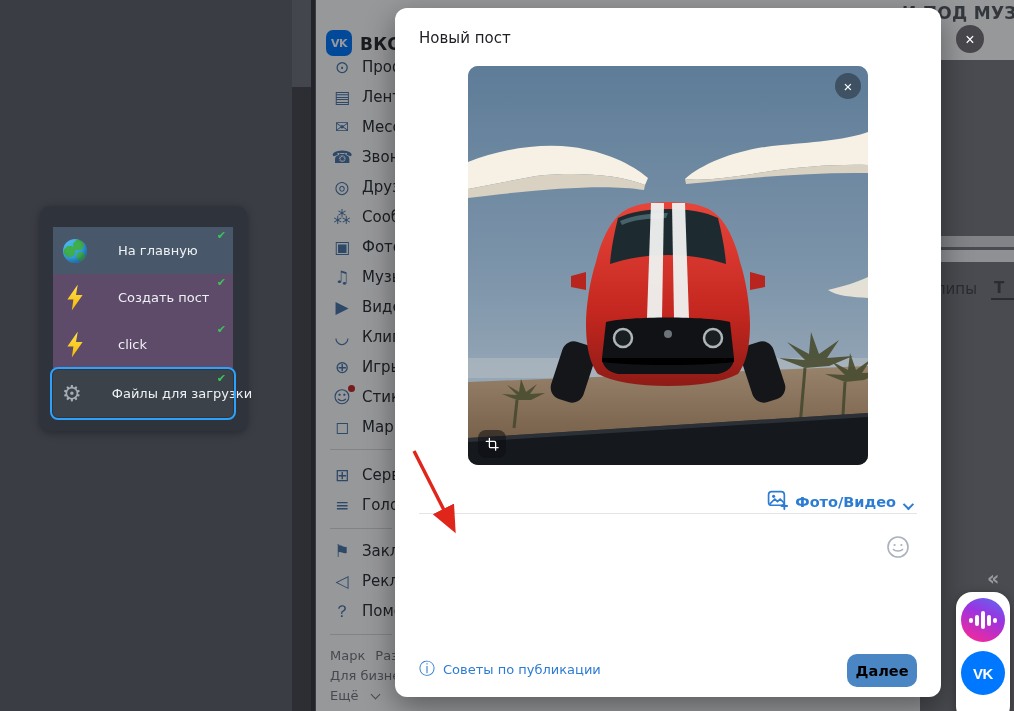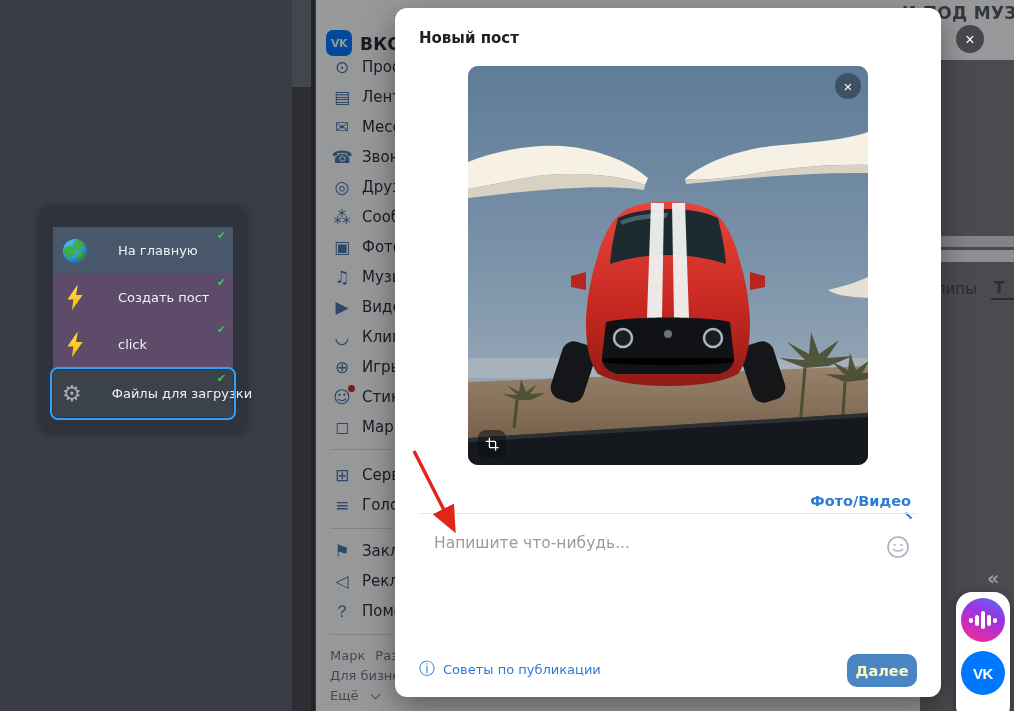--- a/index.html
+++ b/index.html
@@ -56,41 +56,41 @@
   .tab-frag-clips { position:absolute; left:620px; top:280px; font-size:15px; font-weight:500; color:#44464b; }
   .tab-frag-t { position:absolute; left:678px; top:279px; font-size:15px; font-weight:600; color:#44464b; }
   .tab-underline { position:absolute; left:675px; top:298px; width:23px; height:2px; background:#44464b; }
   .header-frag { position:absolute; left:586px; top:3px; font-size:17px; font-weight:700; color:#54575c; letter-spacing:.3px; white-space:nowrap; }
 
   .dim-overlay { left:316px; top:0; width:698px; height:711px; background:rgba(8,10,14,.42); }
 
   
   .modal { left:395px; top:8px; width:546px; height:689px; background:#fff; border-radius:12px;
     box-shadow:0 10px 30px rgba(0,0,0,.4); }
-  .modal-title { position:absolute; left:24px; top:21px; font-size:15px; font-weight:700; color:#1d1f23; }
+  .modal-title { position:absolute; left:24px; top:21px; font-size:15px; font-weight:400; color:#1d1f23; }
   .m-image { position:absolute; left:73px; top:58px; width:400px; height:399px; border-radius:10px; overflow:hidden; background:#7f96ab; }
   .m-image svg { display:block; }
   .img-close { position:absolute; top:7px; right:7px; width:26px; height:26px; border-radius:50%;
     background:rgba(34,44,54,.55); color:#fff; font-size:15px; line-height:25px; text-align:center; border:none; cursor:pointer; }
   .crop-btn { position:absolute; left:10px; bottom:7px; width:28px; height:28px; border-radius:8px;
     background:rgba(12,15,19,.55); border:none; cursor:pointer; display:flex; align-items:center; justify-content:center; }
-  .pv-row { position:absolute; top:478px; right:30px; height:24px; display:flex; align-items:flex-end; gap:7px; cursor:pointer;flex-direction:column; }
+  .pv-row { position:absolute; top:478px; right:30px; height:24px; display:flex; align-items:flex-end; gap:7px; cursor:pointer; }
   .pv-label { color:#2d7cd4; font-size:14.5px; font-weight:600; }
   .pv-caret { width:8px; height:8px; border-right:2px solid #2d7cd4; border-bottom:2px solid #2d7cd4;
     transform:rotate(45deg) translateY(-2px); }
   .m-divider { position:absolute; left:24px; right:24px; top:505px; border-top:1px solid #e3e5e8; }
   .composer { position:absolute; left:39px; top:526px; width:420px; height:70px; border:none; outline:none; resize:none;
     font-family:"DejaVu Sans","Liberation Sans",sans-serif; font-size:15.5px; color:#333; background:transparent; }
   .composer::placeholder { color:#979ca2; opacity:1; }
   .emoji-btn { position:absolute; right:31px; top:527px; width:24px; height:24px; border:none; background:transparent; cursor:pointer; padding:0; }
   .tips-row { position:absolute; left:24px; top:653px; display:flex; align-items:center; gap:8px; cursor:pointer; }
   .info-glyph { color:#2d7cd4; font-size:16px; line-height:16px; }
   .tips-label { color:#2d7cd4; font-size:13px; font-weight:500; }
   .next-btn { position:absolute; right:24px; top:646px; width:70px; height:33px; border:none; border-radius:10px;
-    background:#4a86c4; color:#fef9c3; font-size:14.5px; font-weight:600; cursor:pointer;
+    background:#4a86c4; color:#000000; font-size:14.5px; font-weight:600; cursor:pointer;
     font-family:"DejaVu Sans","Liberation Sans",sans-serif; }
 
   
   .page-close { left:956px; top:25px; width:28px; height:28px; border-radius:50%; background:#47474b; border:none;
     color:#fff; font-size:16px; line-height:27px; text-align:center; cursor:pointer; }
 
   
   .arrow-svg { left:403px; top:441px; pointer-events:none; }
 
   
@@ -329,21 +329,20 @@
         <circle cx="6.3" cy="7" r="1.5" fill="#2d7cd4"></circle>
         <path d="M3.5,13.5 L7.5,9.5 L10,12 L12.5,9.5 L15.5,12.5" stroke="#2d7cd4" stroke-width="1.6" stroke-linecap="round" stroke-linejoin="round"></path>
         <path d="M16.5,13.5 V19 M13.8,16.2 H19.2" stroke="#2d7cd4" stroke-width="1.8" stroke-linecap="round"></path>
       </svg>
       <span class="pv-label">Фото/Видео</span>
       <span class="pv-caret"></span>
     </div>
 
     <div class="m-divider"></div>
 
-    <textarea class="composer" placeholder="Напишите что-нибудь..." style=""></textarea>
 
     <button class="emoji-btn">
       <svg width="24" height="24" viewBox="0 0 24 24" fill="none" stroke="#a9b2bc" stroke-width="1.6" stroke-linecap="round">
         <circle cx="12" cy="12" r="10"></circle>
         <circle cx="8.6" cy="10" r="1.1" fill="#a9b2bc" stroke="none"></circle>
         <circle cx="15.4" cy="10" r="1.1" fill="#a9b2bc" stroke="none"></circle>
         <path d="M7.5,14.5 C9,16.5 15,16.5 16.5,14.5"></path>
       </svg>
     </button>
 

